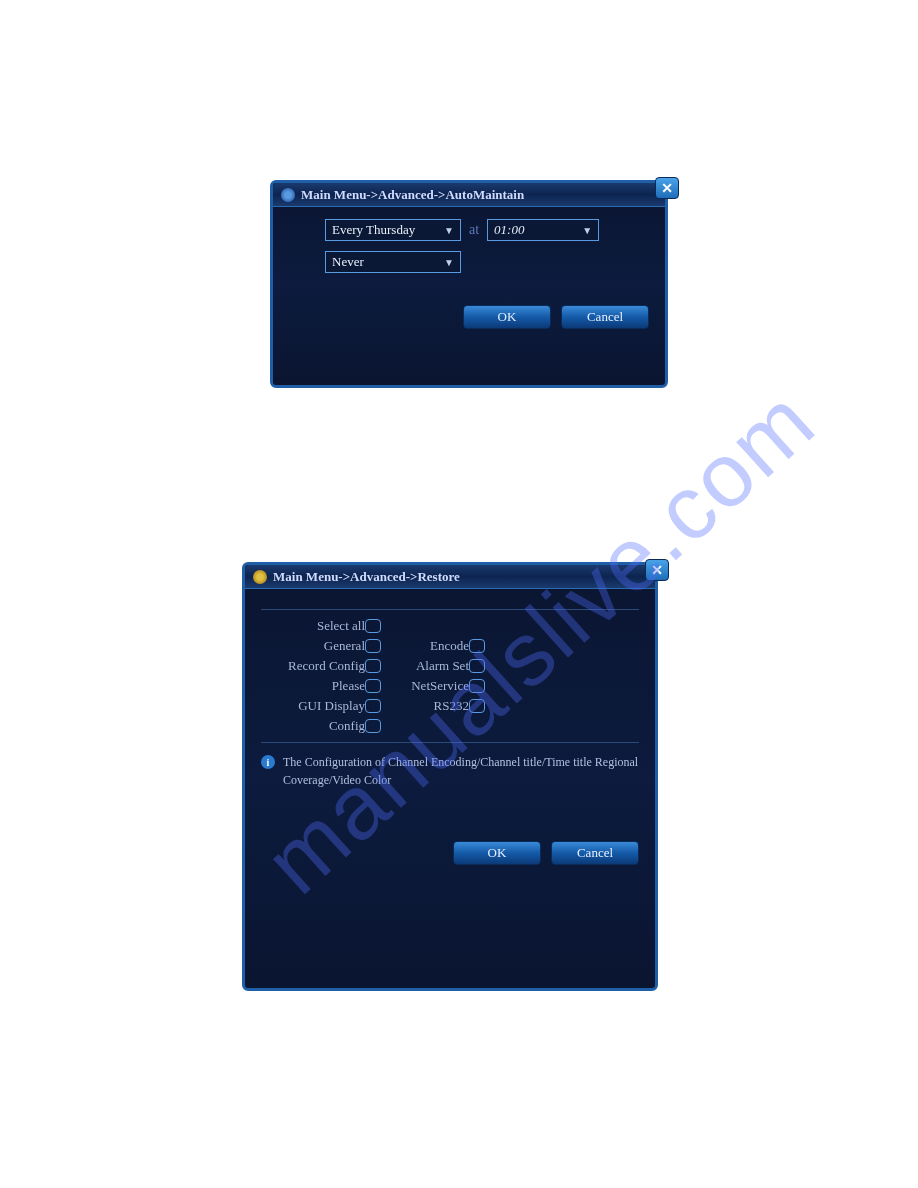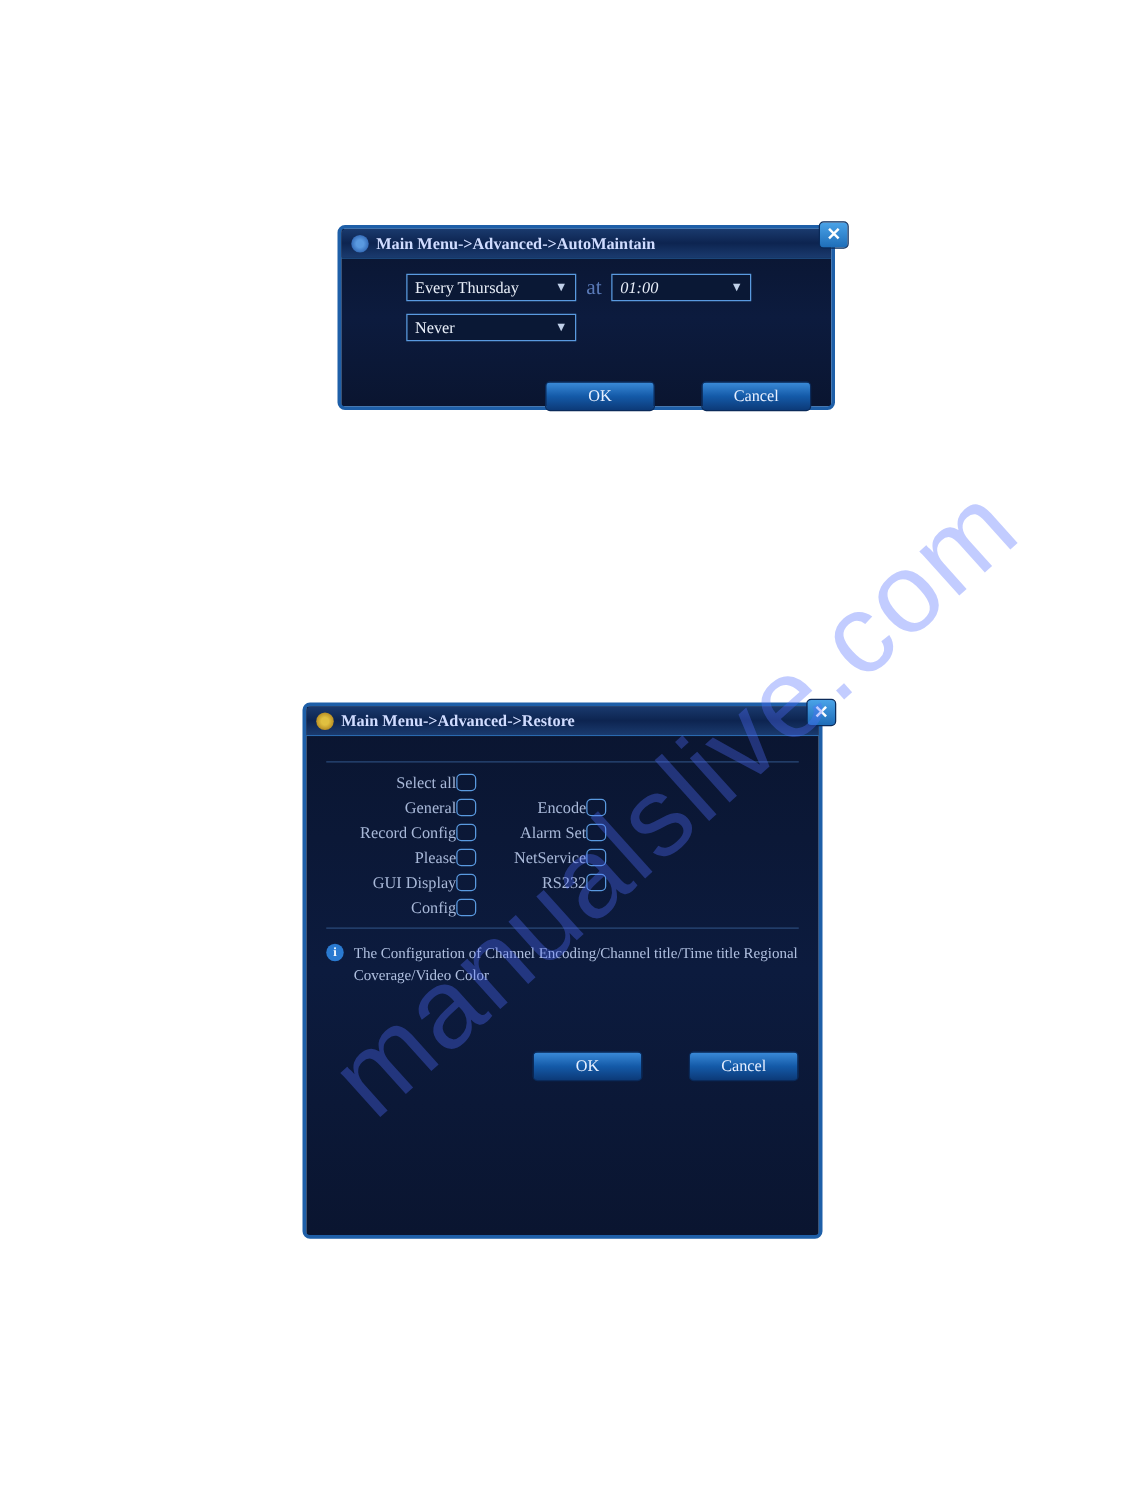--- a/index.html
+++ b/index.html
@@ -26,21 +26,21 @@
   }
   .dialog {
     position: absolute;
     background: linear-gradient(to bottom, #0a1530 0%, #0c1b3e 50%, #0a1530 100%);
     border: 3px solid #1e5fa8;
     border-radius: 6px;
     color: #b8c5e8;
     font-size: 13px;
     overflow: visible;
   }
-  .dialog1 { left: 270px; top: 180px; width: 398px; height: 148px; }
+  .dialog1 { left: 270px; top: 180px; width: 398px; height: 208px; }
   .dialog2 { left: 242px; top: 562px; width: 416px; height: 429px; }
   .titlebar {
     height: 24px;
     background: linear-gradient(to bottom, #1a3a6e 0%, #0d2450 50%, #1a3a6e 100%);
     border-bottom: 1px solid #2a6ab0;
     display: flex;
     align-items: center;
     padding: 0 8px;
     border-radius: 4px 4px 0 0;
     position: relative;
@@ -106,42 +106,41 @@
     cursor: pointer;
   }
   .select1 { width: 136px; }
   .select2 { width: 112px; font-style: italic; }
   .select .arrow {
     width: 14px;
     text-align: center;
     color: #c0d0e8;
     font-size: 10px;
   }
-  .at-label { color: #5a7ab8; font-size: 17px; font-family: Liberation Serif, serif; }
+  .at-label { color: #5a7ab8; font-size: 14px; font-family: Liberation Serif, serif; }
   .btn-row {
     display: flex;
     justify-content: flex-end;
     gap: 10px;
     padding: 0 16px 10px 0;
     margin-top: 10px;
   }
   .btn {
     width: 88px;
     height: 24px;
     background: linear-gradient(to bottom, #3a8ad8 0%, #145aa8 50%, #0c3a78 100%);
     border: 1px solid #0a2a5a;
     border-radius: 4px;
     color: #e8f0ff;
     font-size: 13px;
     display: flex;
     align-items: center;
     justify-content: center;
     cursor: pointer;
     font-family: "Times New Roman", serif;
-    margin-left: 27px;
   }
   .instruction {
     color: #b0c0e0;
     font-size: 13px;
     margin: 8px 0 10px 0;
   }
   .hr {
     border-top: 1px solid #2a4a7a;
     margin: 8px 0;
   }

